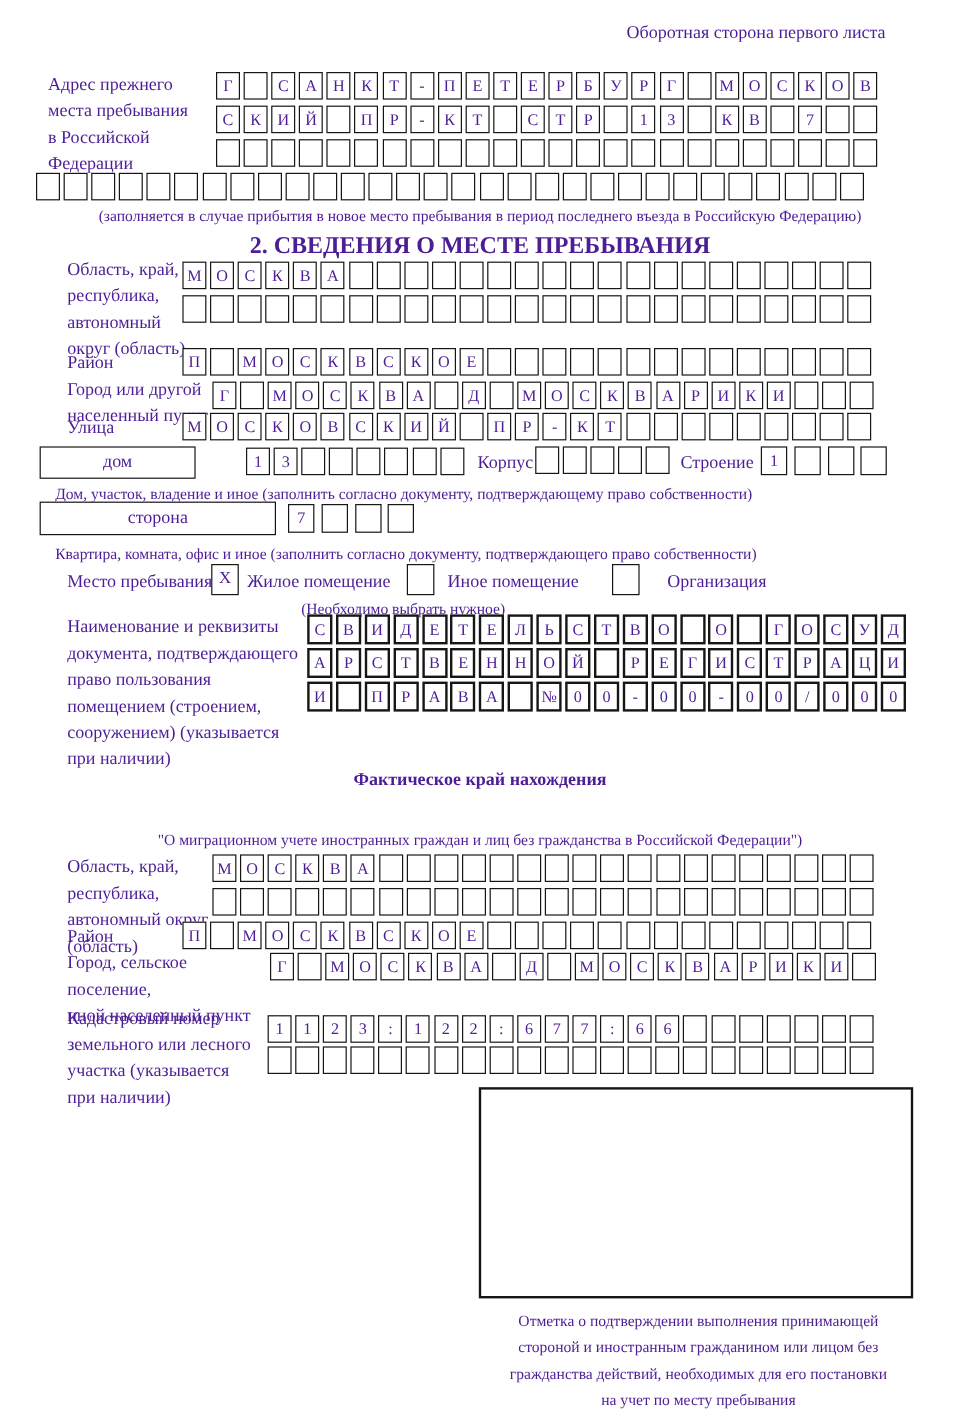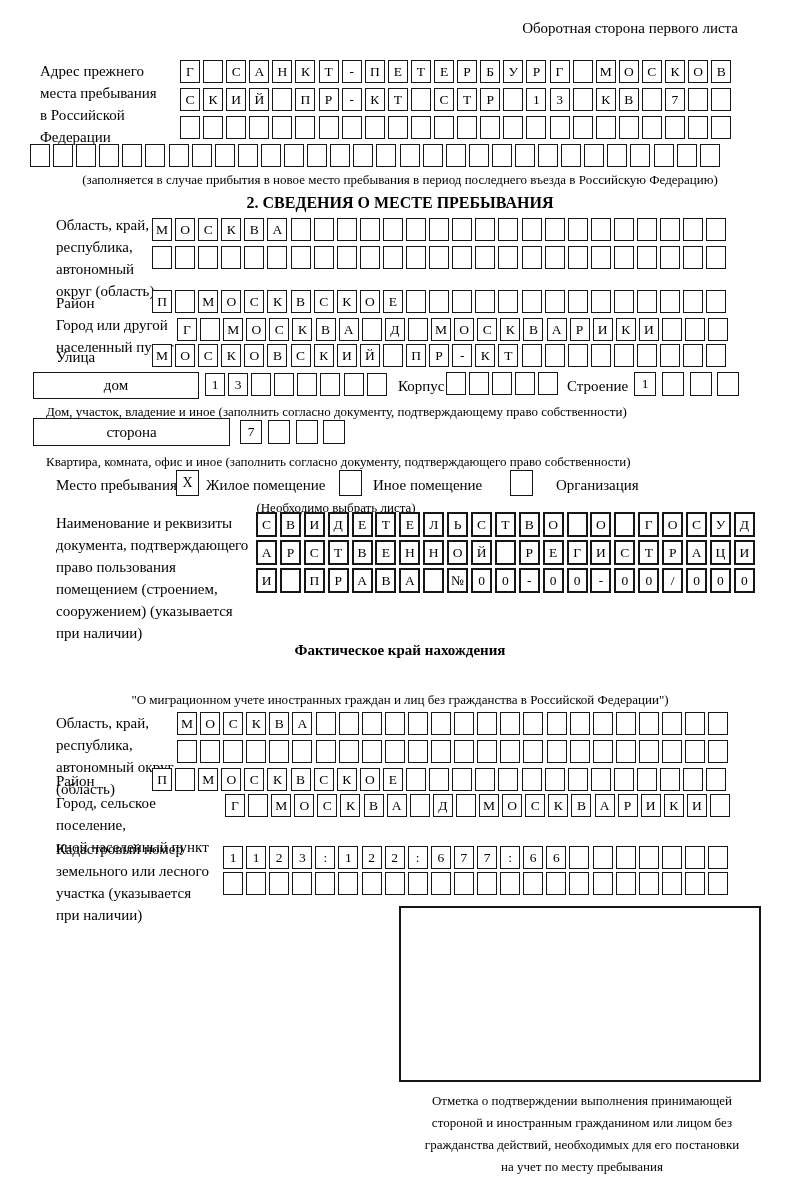--- a/index.html
+++ b/index.html
@@ -1,18 +1,18 @@
 <!DOCTYPE html>
 <html><head>
 <meta charset="utf-8">
 <style>
   html,body{margin:0;padding:0;background:#fff;}
   .page{
     position:relative;width:800px;height:1180px;background:#fff;
-    font-family:"Liberation Serif","DejaVu Serif",serif;color:#000000;overflow:hidden;
+    font-family:"Liberation Serif","DejaVu Serif",serif;color:#4c1d95;overflow:hidden;
   }
   .abs{position:absolute;}
   .lbl{font-size:15px;line-height:22px;white-space:pre-line;}
   .note{font-size:13px;line-height:20px;}
   .center{text-align:center;width:800px;left:0;}
   .bold{font-weight:bold;}
   .cellrow{position:absolute;display:flex;}
   .cell{
     box-sizing:content-box;width:18px;height:21px;border:1.6px solid #161616;
     margin-right:3.1px;display:flex;align-items:center;justify-content:center;
@@ -146,21 +146,21 @@
       <div class="cell"></div>
       <div class="cell"></div>
       <div class="cell"></div>
       <div class="cell"></div>
       <div class="cell"></div>
       <div class="cell"></div>
       <div class="cell"></div>
     </div>
   <div class="abs note center" style="top:170px;">(заполняется в случае прибытия в новое место пребывания в период последнего въезда в Российскую Федерацию)</div>
 
-  <div class="abs center bold" style="top:194px;font-size:16px;">2. СВЕДЕНИЯ О МЕСТЕ ПРЕБЫВАНИЯ</div>
+  <div class="abs center bold" style="top:194px;font-size:20px;">2. СВЕДЕНИЯ О МЕСТЕ ПРЕБЫВАНИЯ</div>
 
   <div class="abs lbl" style="left:56px;top:214px;width:120px;">Область, край,
 республика,
 автономный
 округ (область)</div>
   <div class="cellrow" style="left:152px;top:218px;">
       <div class="cell">М</div>
       <div class="cell">О</div>
       <div class="cell">С</div>
       <div class="cell">К</div>
@@ -294,21 +294,21 @@
       <div class="cell"></div>
       <div class="cell"></div>
       <div class="cell"></div>
       <div class="cell"></div>
       <div class="cell"></div>
       <div class="cell"></div>
       <div class="cell"></div>
       <div class="cell"></div>
     </div>
 
-  <div class="wbox" style="left:33px;top:372px;width:166px;height:27px;">
+  <div class="wbox" style="left:33px;top:372px;width:130px;height:27px;">
     <span>дом</span>
   </div>
   <div class="cellrow" style="left:205px;top:373px;">
       <div class="cell">1</div>
       <div class="cell">3</div>
       <div class="cell"></div>
       <div class="cell"></div>
       <div class="cell"></div>
       <div class="cell"></div>
       <div class="cell"></div>
@@ -342,21 +342,21 @@
     </div>
   <div class="abs note" style="left:46px;top:452px;">Квартира, комната, офис и иное (заполнить согласно документу, подтверждающего право собственности)</div>
 
   <div class="abs lbl" style="left:56px;top:474px;">Место пребывания:</div>
   <div class="chk" style="left:176px;top:470px;">X</div>
   <div class="abs lbl" style="left:206px;top:474px;">Жилое помещение</div>
   <div class="chk" style="left:339px;top:470px;"></div>
   <div class="abs lbl" style="left:373px;top:474px;">Иное помещение</div>
   <div class="chk" style="left:510px;top:470px;"></div>
   <div class="abs lbl" style="left:556px;top:474px;">Организация</div>
-  <div class="abs note" style="left:136px;top:498px;width:400px;text-align:center;">(Необходимо выбрать листа)</div>
+  <div class="abs note" style="left:136px;top:498px;width:400px;text-align:center;">(Необходимо выбрать нужное)</div>
 
   <div class="abs lbl" style="left:56px;top:512px;width:200px;line-height:22px;">Наименование и реквизиты
 документа, подтверждающего
 право пользования
 помещением (строением,
 сооружением) (указывается
 при наличии)</div>
   <div class="cellrow thick" style="left:256px;top:512px;">
       <div class="cell">С</div>
       <div class="cell">В</div>

